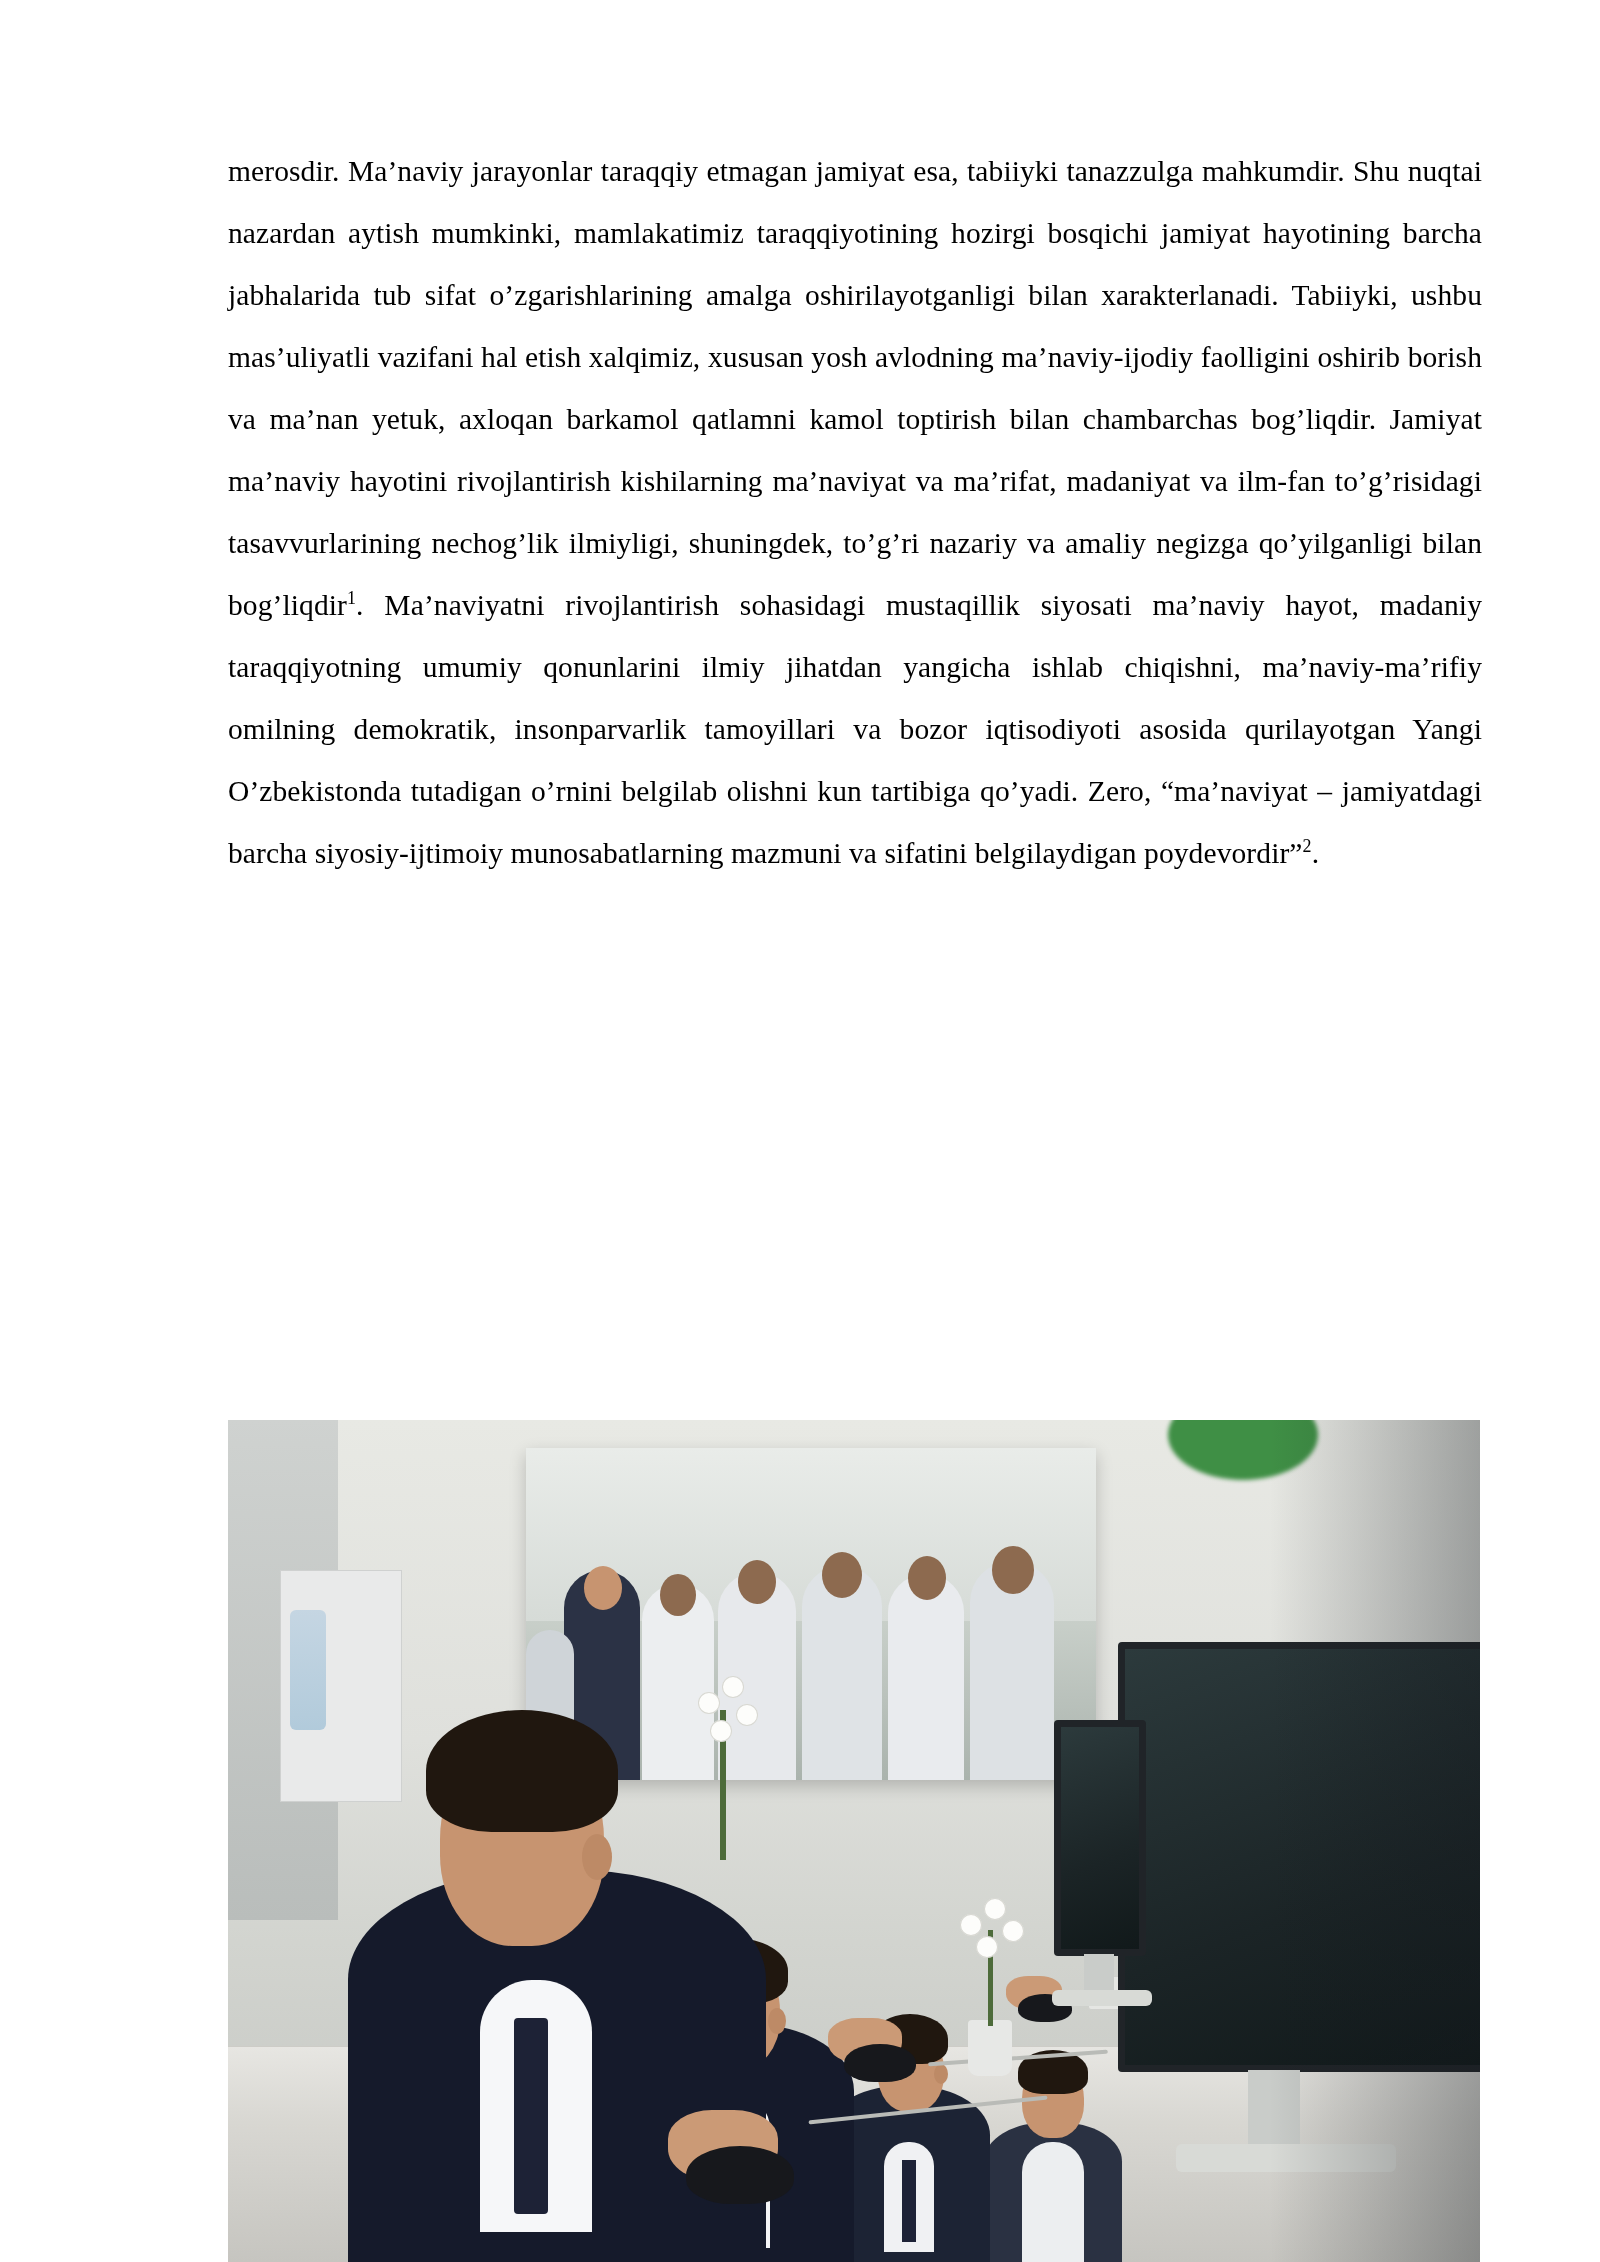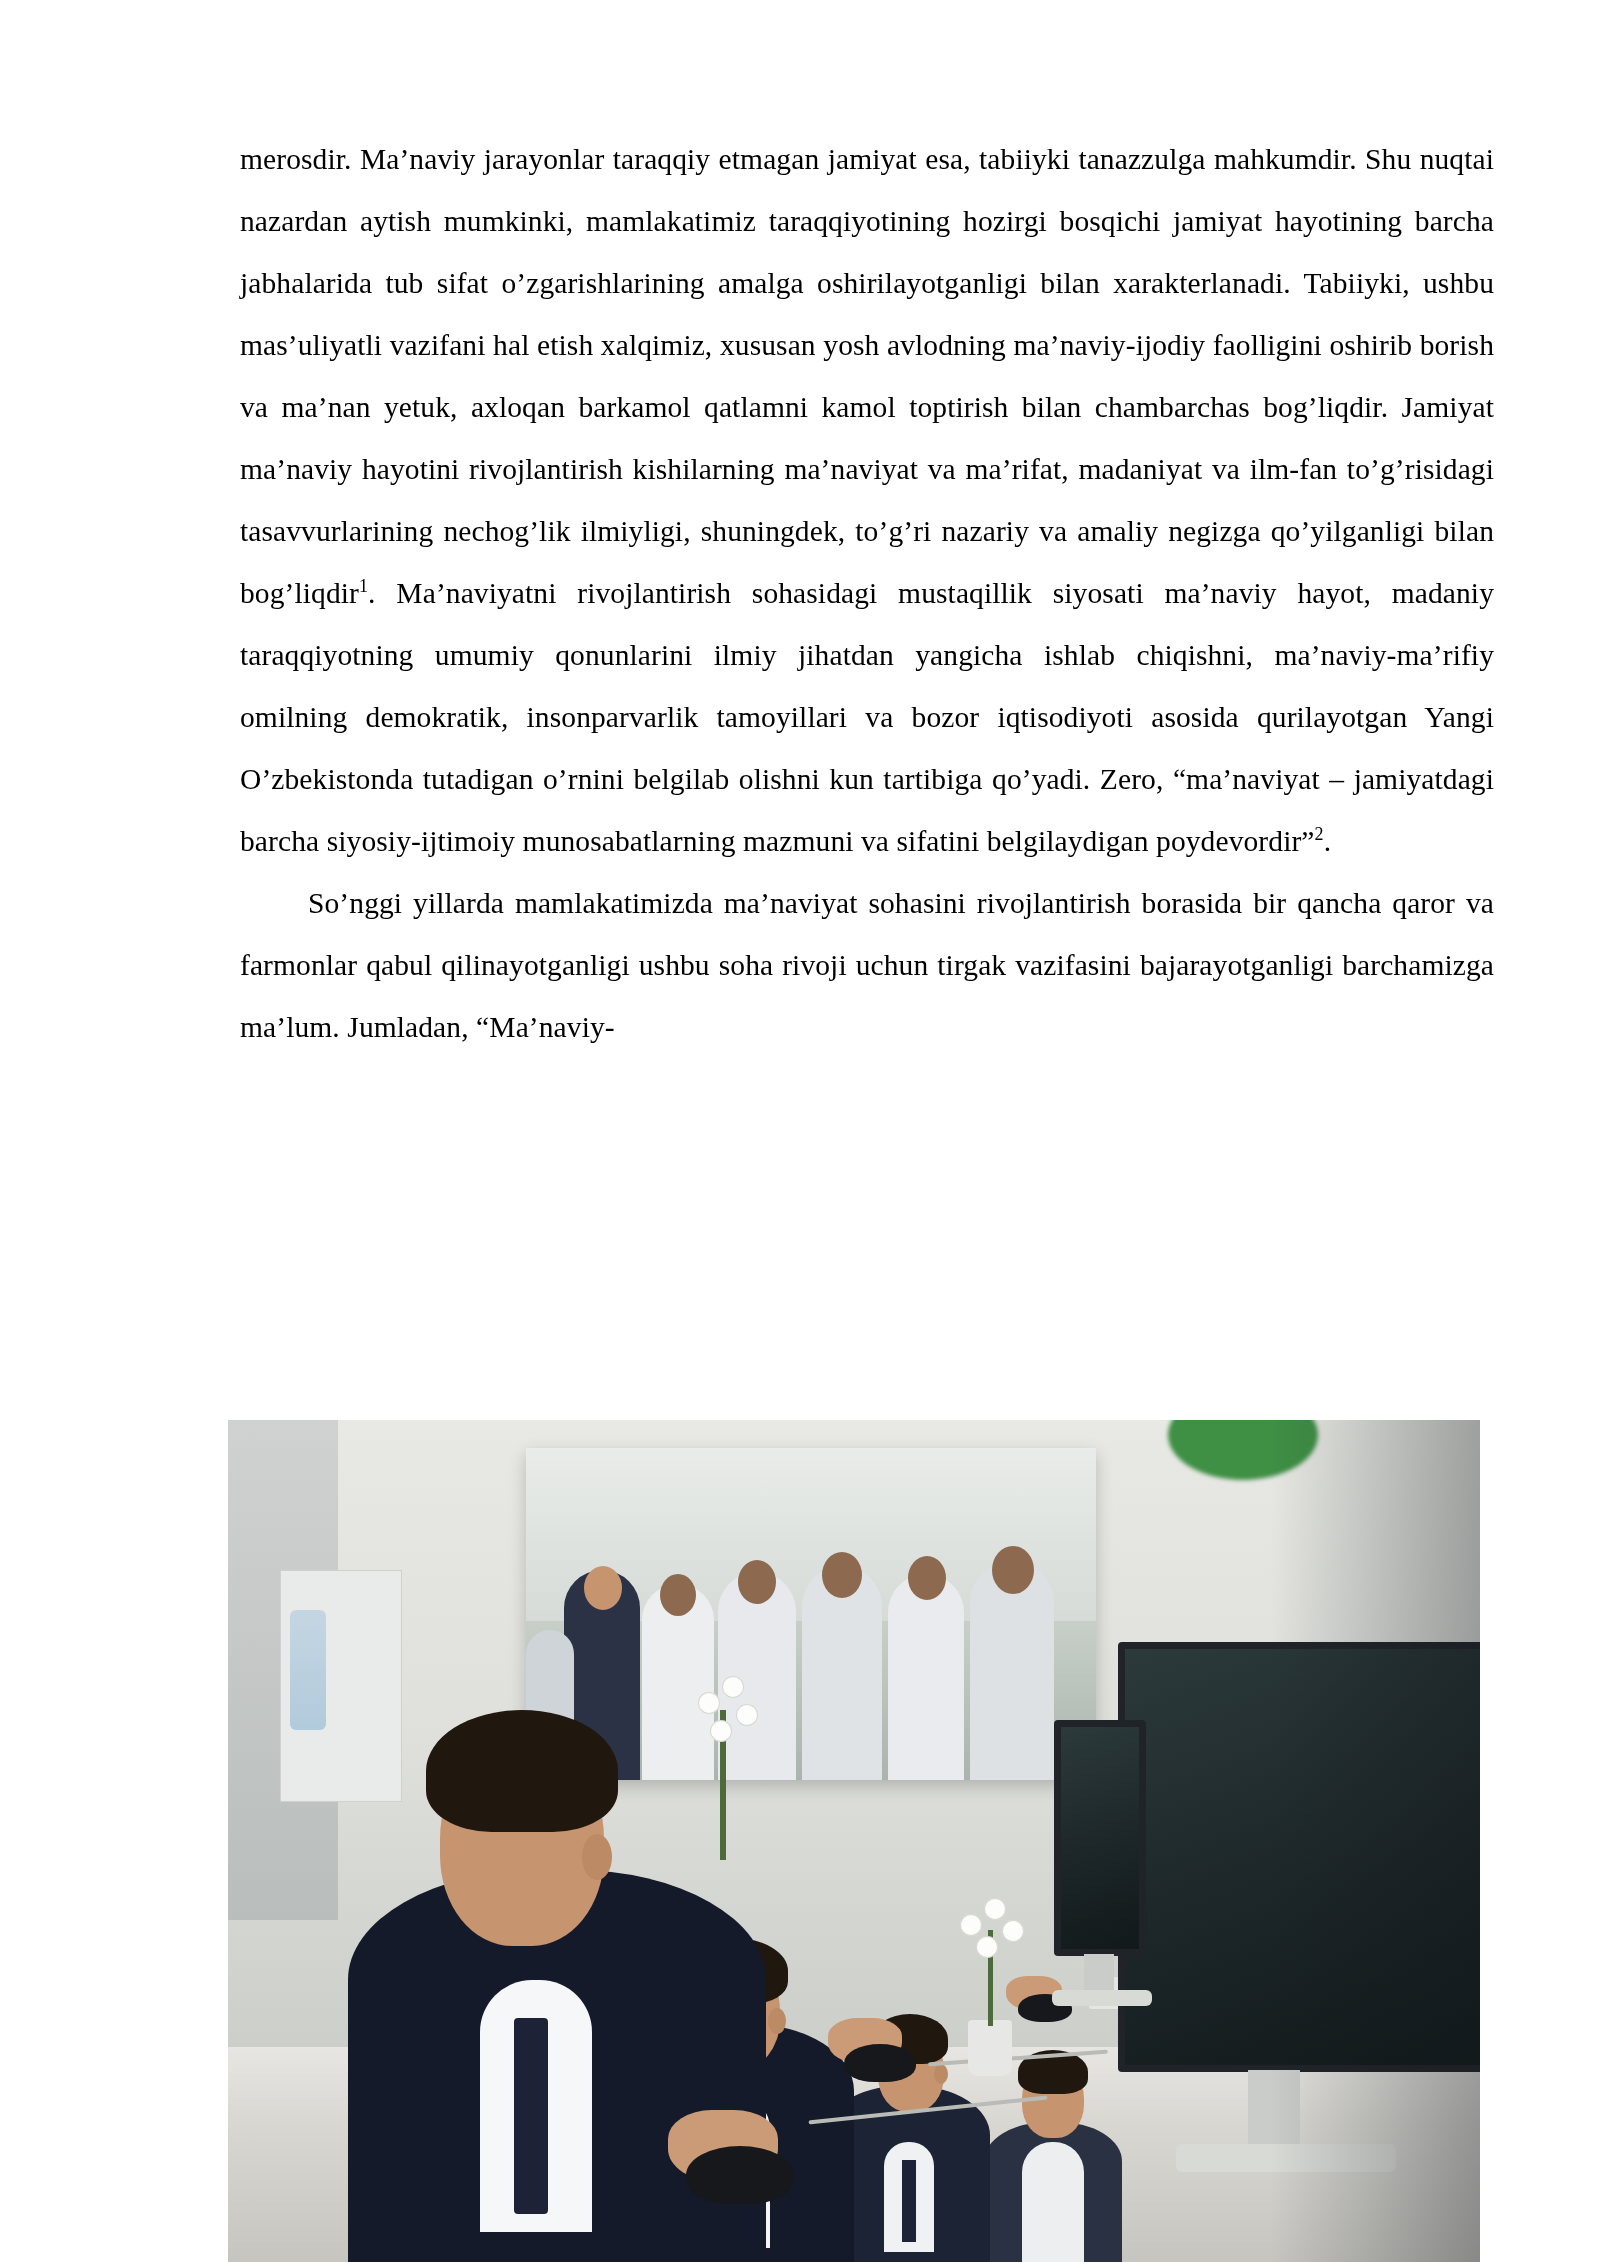--- a/index.html
+++ b/index.html
@@ -17,23 +17,22 @@
   .page {
     position: absolute;
     left: 0; top: 0;
     width: 1600px;
     height: 2262px;
     background: #ffffff;
   }
   .text-column {
     position: absolute;
     left: 228px;
-    top: 128px;
+    top: 140px;
     width: 1254px;
-    margin-left: 12px;
   }
   p.body-par {
     margin: 0;
     font-size: 29.5px;
     line-height: 62px;
     text-align: justify;
     text-justify: inter-word;
     color: #000000;
     letter-spacing: 0.1px;
   }
@@ -241,21 +240,20 @@
 </style>
 </head>
 <body>
 
 <div class="page">
 
   <div class="text-column">
 
     <p class="body-par"><span>merosdir. Ma’naviy jarayonlar taraqqiy etmagan jamiyat esa, tabiiyki tanazzulga mahkumdir. Shu nuqtai nazardan aytish mumkinki, mamlakatimiz taraqqiyotining hozirgi bosqichi jamiyat hayotining barcha jabhalarida tub sifat o’zgarishlarining amalga oshirilayotganligi bilan xarakterlanadi. Tabiiyki, ushbu mas’uliyatli vazifani hal etish xalqimiz, xususan yosh avlodning ma’naviy-ijodiy faolligini oshirib borish  va ma’nan yetuk, axloqan barkamol qatlamni kamol toptirish bilan chambarchas bog’liqdir. Jamiyat ma’naviy hayotini rivojlantirish kishilarning ma’naviyat va ma’rifat, madaniyat va ilm-fan to’g’risidagi tasavvurlarining nechog’lik ilmiyligi, shuningdek, to’g’ri nazariy va amaliy negizga qo’yilganligi bilan bog’liqdir</span><sup>1</sup><span>. Ma’naviyatni rivojlantirish sohasidagi mustaqillik siyosati ma’naviy hayot, madaniy taraqqiyotning umumiy qonunlarini ilmiy jihatdan yangicha ishlab chiqishni, ma’naviy-ma’rifiy omilning demokratik, insonparvarlik tamoyillari va bozor iqtisodiyoti asosida qurilayotgan Yangi O’zbekistonda tutadigan o’rnini belgilab olishni kun tartibiga qo’yadi. Zero, “ma’naviyat – jamiyatdagi barcha siyosiy-ijtimoiy munosabatlarning mazmuni va sifatini belgilaydigan poydevordir”</span><sup>2</sup>.</p>
 
-    <p class="body-par indent"><span>So’nggi yillarda mamlakatimizda ma’naviyat sohasini rivojlantirish borasida bir qancha qaror va farmonlar qabul qilinayotganligi ushbu soha rivoji uchun tirgak vazifasini bajarayotganligi barchamizga ma’lum. Jumladan, “Ma’naviy-</span></p>
 
   </div>
 
   <div class="footnote-block">
     <div>1</div>
     <div>2</div>
   </div>
 
   <div class="photo-wrap">
     <div class="photo">

